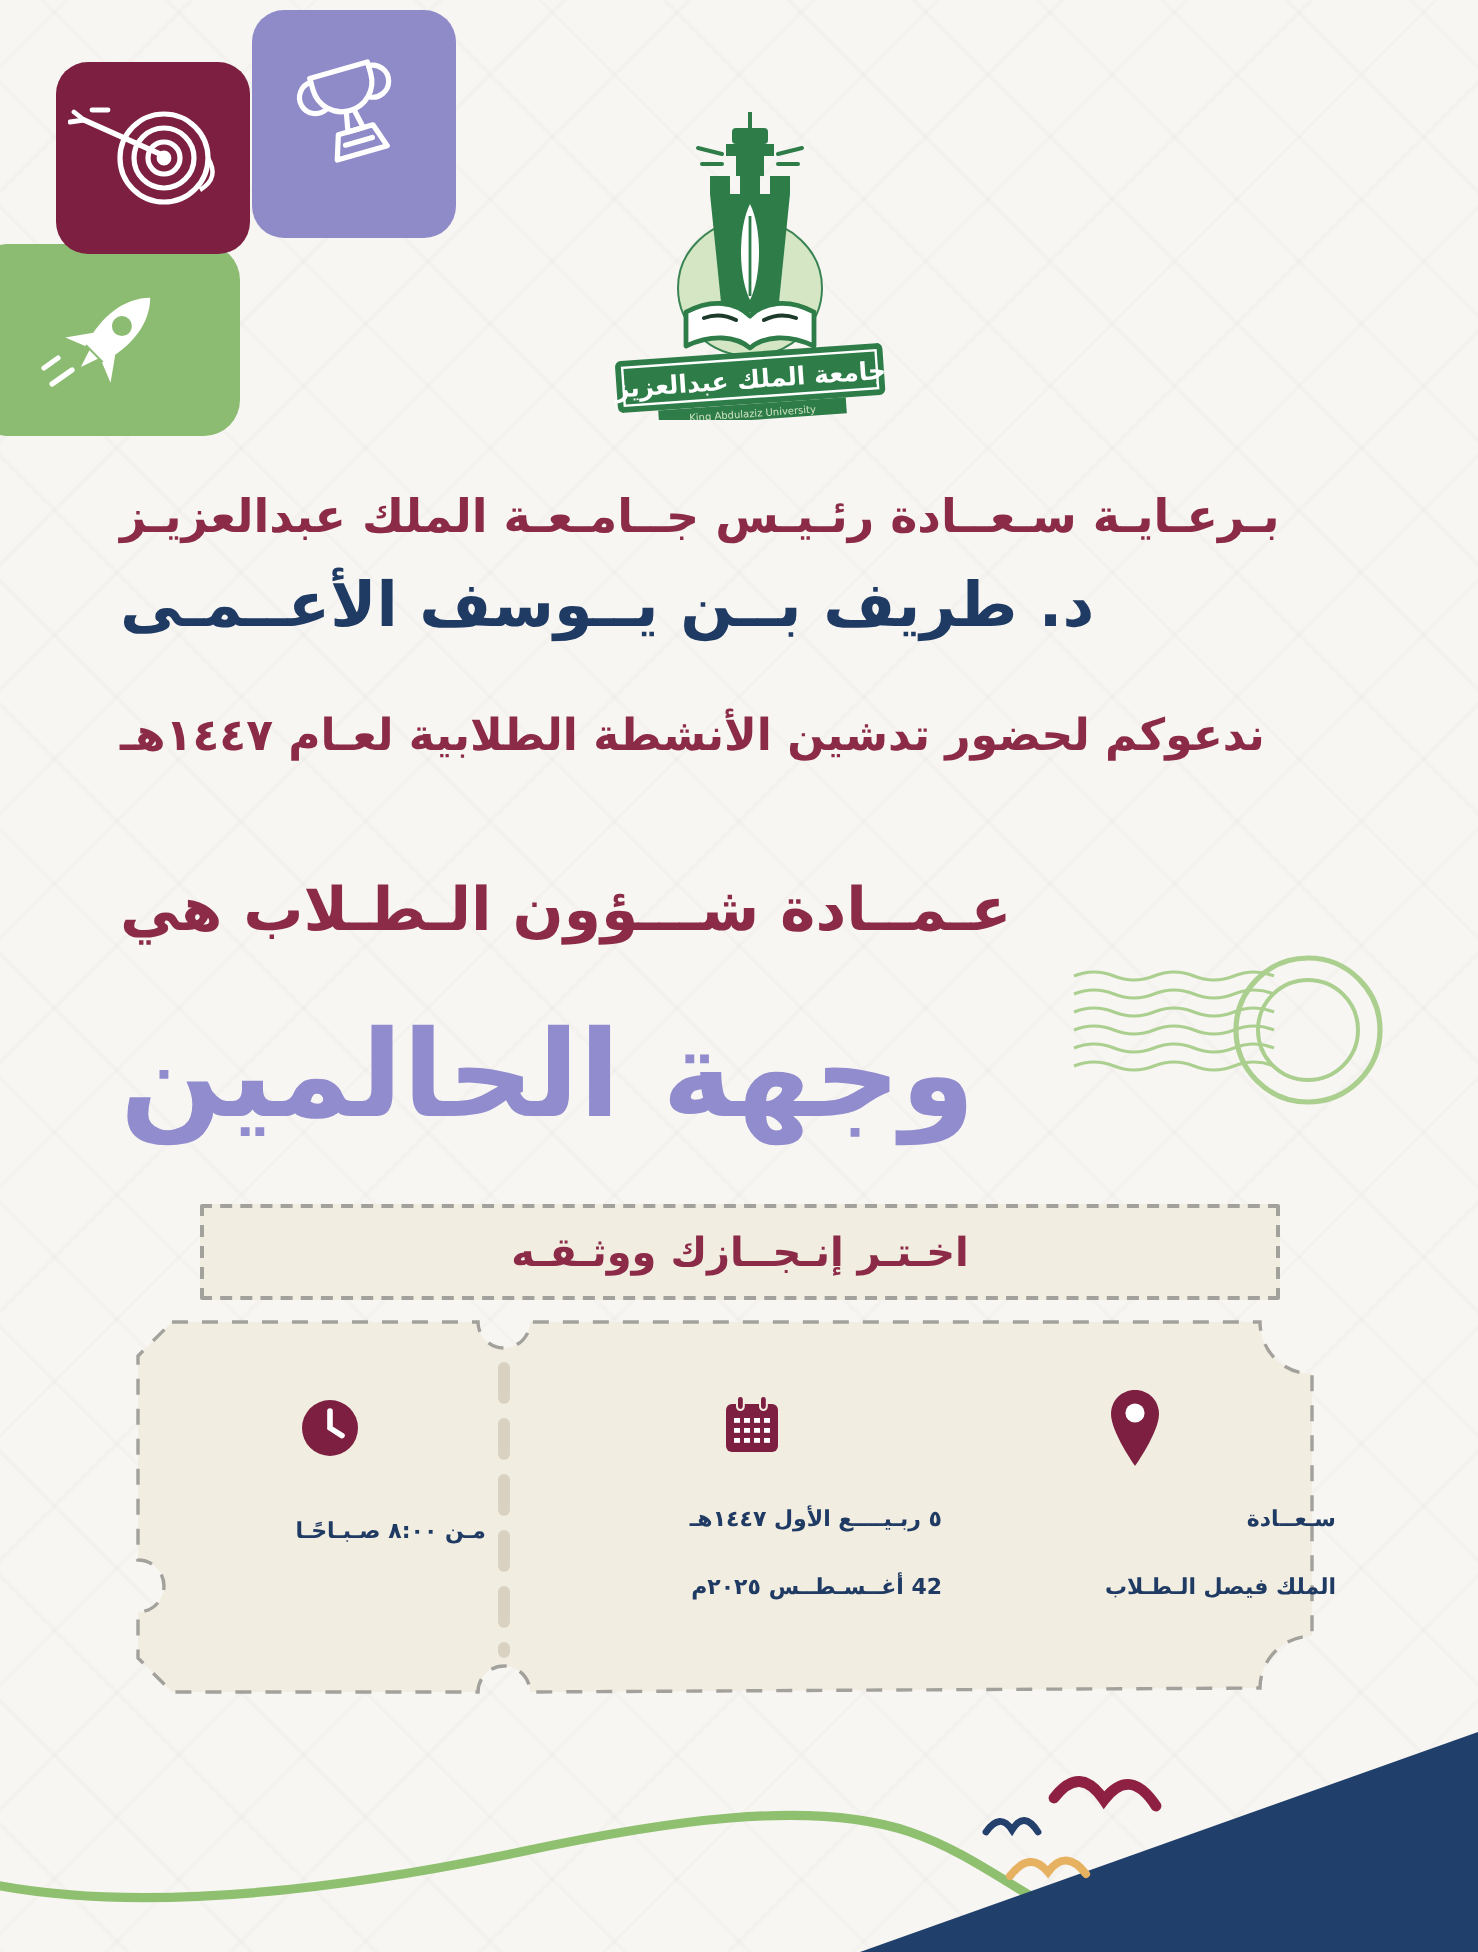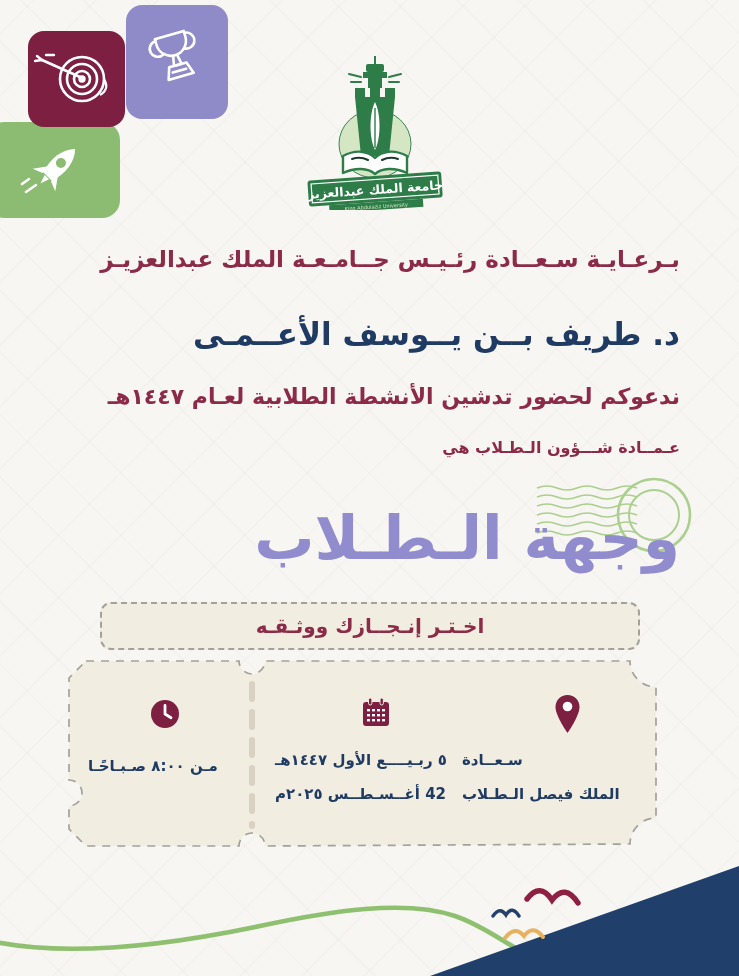--- a/index.html
+++ b/index.html
@@ -16,43 +16,43 @@
       #f8f6f3;
   }
   
   .sq{position:absolute;border-radius:16px;display:flex;align-items:center;justify-content:center;}
   .sq-trophy{left:126px;top:5px;width:102px;height:114px;background:#8f8bc8;z-index:1;}
   .sq-target{left:28px;top:31px;width:97px;height:96px;background:#7c1f41;z-index:2;}
   .sq-rocket{left:-14px;top:122px;width:134px;height:96px;background:#8cbc72;border-radius:18px;z-index:1;}
   
   .logo{position:absolute;left:302px;top:52px;width:146px;height:158px;}
   
-  .txt{position:absolute;left:60px;width:620px;text-align:right;direction:rtl;font-weight:bold;}
+  .txt{position:absolute;left:60px;width:620px;text-align:left;direction:rtl;font-weight:bold;}
   .t-maroon{color:#8b2b47;}
   .t-navy{color:#1f3a63;}
   .l1{top:246px;font-size:23px;}
-  .l2{top:285px;font-size:31px;margin-top:31px;}
-  .l3{top:356px;font-size:22px;margin-top:28px;}
+  .l2{top:285px;font-size:31px;}
+  .l3{top:356px;font-size:22px;}
   .l4{top:398px;font-size:22px;}
-  .l5{top:438px;font-size:16px;}
+  .l5{top:438px;font-size:30px;}
   .slogan{
     top:492px;font-size:60px;line-height:92px;color:#908cce;z-index:2;
     font-weight:bold;letter-spacing:0;
   }
   .stamp{position:absolute;left:533px;top:462px;z-index:1;}
   
   .banner{
     position:absolute;left:100px;top:602px;width:540px;height:48px;
-    background:#f2ede1;border:2px dashed #a3a19c;border-radius:11px;
+    background:#f2ede1;border:2px dashed #a3a19c;border-radius:1px;
     box-sizing:border-box;display:flex;align-items:center;justify-content:center;
     direction:rtl;font-weight:bold;font-size:20px;color:#8b2b47;
   }
   
   .ticket-svg{position:absolute;left:66px;top:658px;}
-  .ticket-col{position:absolute;text-align:left;direction:rtl;font-weight:bold;color:#1f3a63;font-size:15px;z-index:3;}
+  .ticket-col{position:absolute;text-align:right;direction:rtl;font-weight:bold;color:#1f3a63;font-size:11px;z-index:3;}
   .ticket-col .row{margin:0 0 14px 0;line-height:20px;}
   .col-time{left:88px;top:756px;width:155px;}
   .col-date{left:275px;top:750px;width:196px;}
   .col-loc{left:462px;top:750px;width:206px;}
   .ticket-icon{position:absolute;z-index:3;}
   .icon-clock{left:150px;top:699px;}
   .icon-cal{left:361px;top:697px;}
   .icon-pin{left:554px;top:694px;}
   
   .waves{position:absolute;left:0;top:850px;z-index:2;}
@@ -152,21 +152,21 @@
         <path d="M4 26 q10 -4 20 0 t20 0 t20 0 t20 0 t20 0"></path>
         <path d="M4 35 q10 -4 20 0 t20 0 t20 0 t20 0 t20 0"></path>
         <path d="M4 44 q10 -4 20 0 t20 0 t20 0 t20 0 t20 0"></path>
         <path d="M4 53 q10 -4 20 0 t20 0 t20 0 t20 0 t20 0"></path>
         <path d="M4 62 q10 -4 20 0 t20 0 t20 0 t20 0 t20 0"></path>
         <path d="M4 71 q10 -4 20 0 t20 0 t20 0 t20 0 t20 0"></path>
       </g>
     </g>
   </svg>
 
-  <div class="txt slogan">وجهة الـطـلاب</div>
+  <div class="txt slogan">وجهة الحالمين</div>
 
   <div class="banner">
     <span>اخـتـر إنـجــازك ووثـقـه</span>
   </div>
 
   <svg class="ticket-svg" width="608" height="210" viewBox="0 0 608 210">
     <path d="M20,3 L173,3 A13,13 0 0 0 199,3 L564,3 A26,26 0 0 0 590,29
              L590,160 A26,26 0 0 0 564,186 L199,188 A13,13 0 0 0 173,188
              L20,188 L3,171 L3,148 A13,13 0 0 0 3,122 L3,20 Z" fill="#f2ede1" stroke="#a3a19c" stroke-width="1.7" stroke-dasharray="8 7"></path>
     <line x1="186" y1="26" x2="186" y2="168" stroke="#d9d2c3" stroke-width="6" stroke-dasharray="15 13" stroke-linecap="round"></line>

